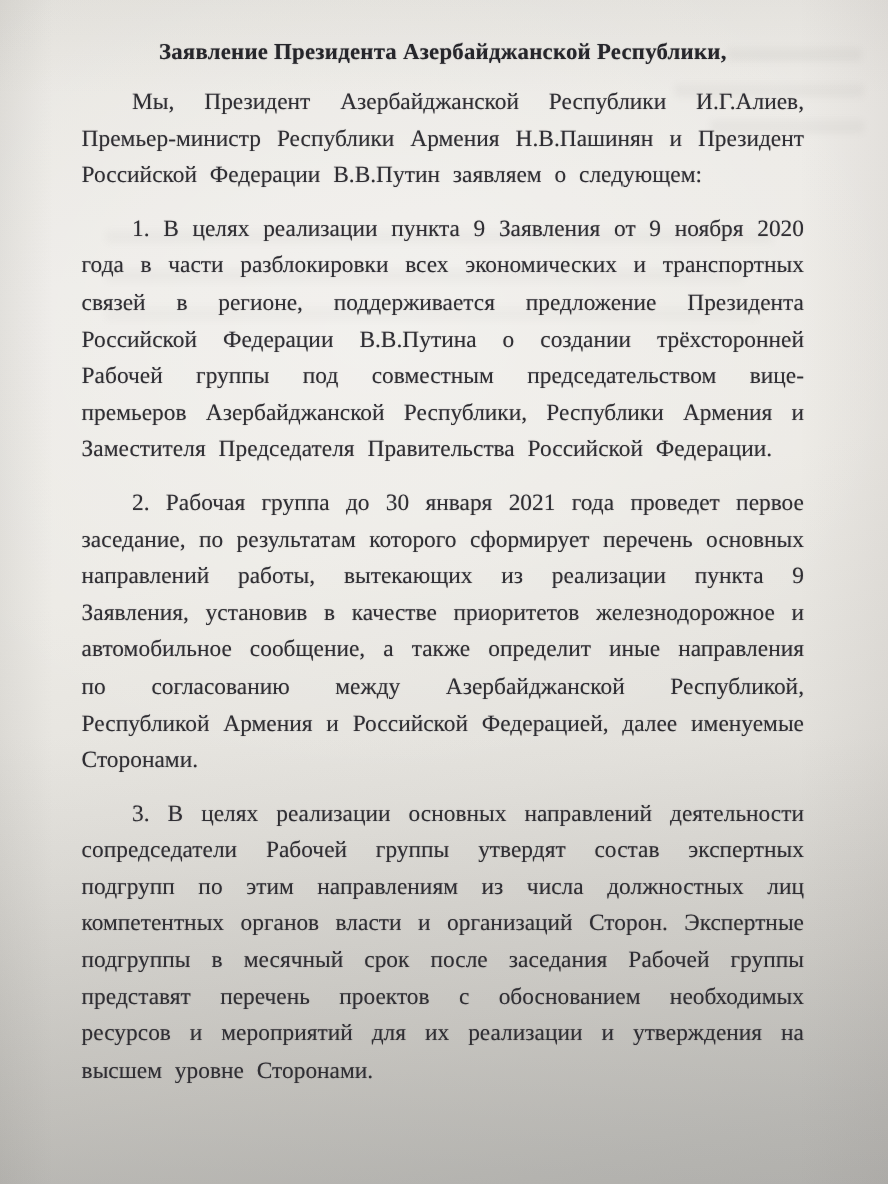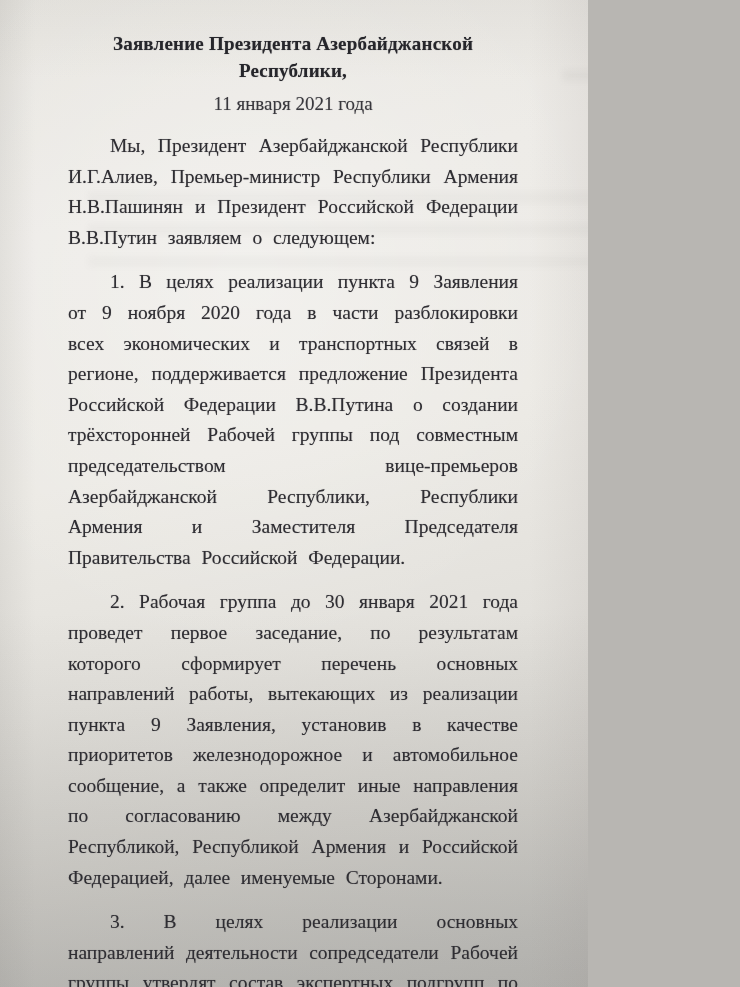--- a/index.html
+++ b/index.html
@@ -2,21 +2,21 @@
 <html><head>
 <meta charset="utf-8">
 <style>
   html, body {
     margin: 0;
     padding: 0;
     background: #b8b6b2;
   }
   .photo {
     position: relative;
-    width: 588px;
+    width: 740px;
     height: 987px;
     overflow: hidden;
     background:
       linear-gradient(168deg,
         #e8e6e1 0%,
         #edebe7 22%,
         #eceae5 45%,
         #e3e1dc 65%,
         #d6d4cf 82%,
         #cac9c5 94%,
@@ -120,21 +120,20 @@
   <span class="ghost g4"></span>
   <span class="ghost g5"></span>
   <span class="ghost g6"></span>
 
   <div class="page-content">
 
     <div class="title-block">
       <div>Заявление Президента Азербайджанской Республики,</div>
     </div>
 
-    <div class="date-line">11 января 2021 года</div>
 
     <div class="doc-body">
       <p class="first">Мы, Президент Азербайджанской Республики И.Г.Алиев, Премьер-министр Республики Армения Н.В.Пашинян и Президент Российской Федерации В.В.Путин заявляем о следующем:</p>
       <p>1. В целях реализации пункта 9 Заявления от 9 ноября 2020 года в части разблокировки всех экономических и транспортных связей в регионе, поддерживается предложение Президента Российской Федерации В.В.Путина о создании трёхсторонней Рабочей группы под совместным председательством вице-премьеров Азербайджанской Республики, Республики Армения и Заместителя Председателя Правительства Российской Федерации.</p>
       <p>2. Рабочая группа до 30 января 2021 года проведет первое заседание, по результатам которого сформирует перечень основных направлений работы, вытекающих из реализации пункта 9 Заявления, установив в качестве приоритетов железнодорожное и автомобильное сообщение, а также определит иные направления по согласованию между Азербайджанской Республикой, Республикой Армения и Российской Федерацией, далее именуемые Сторонами.</p>
       <p>3. В целях реализации основных направлений деятельности сопредседатели Рабочей группы утвердят состав экспертных подгрупп по этим направлениям из числа должностных лиц компетентных органов власти и организаций Сторон. Экспертные подгруппы в месячный срок после заседания Рабочей группы представят перечень проектов с обоснованием необходимых ресурсов и мероприятий для их реализации и утверждения на высшем уровне Сторонами.</p>
     </div>
 
   </div>
 </div>

